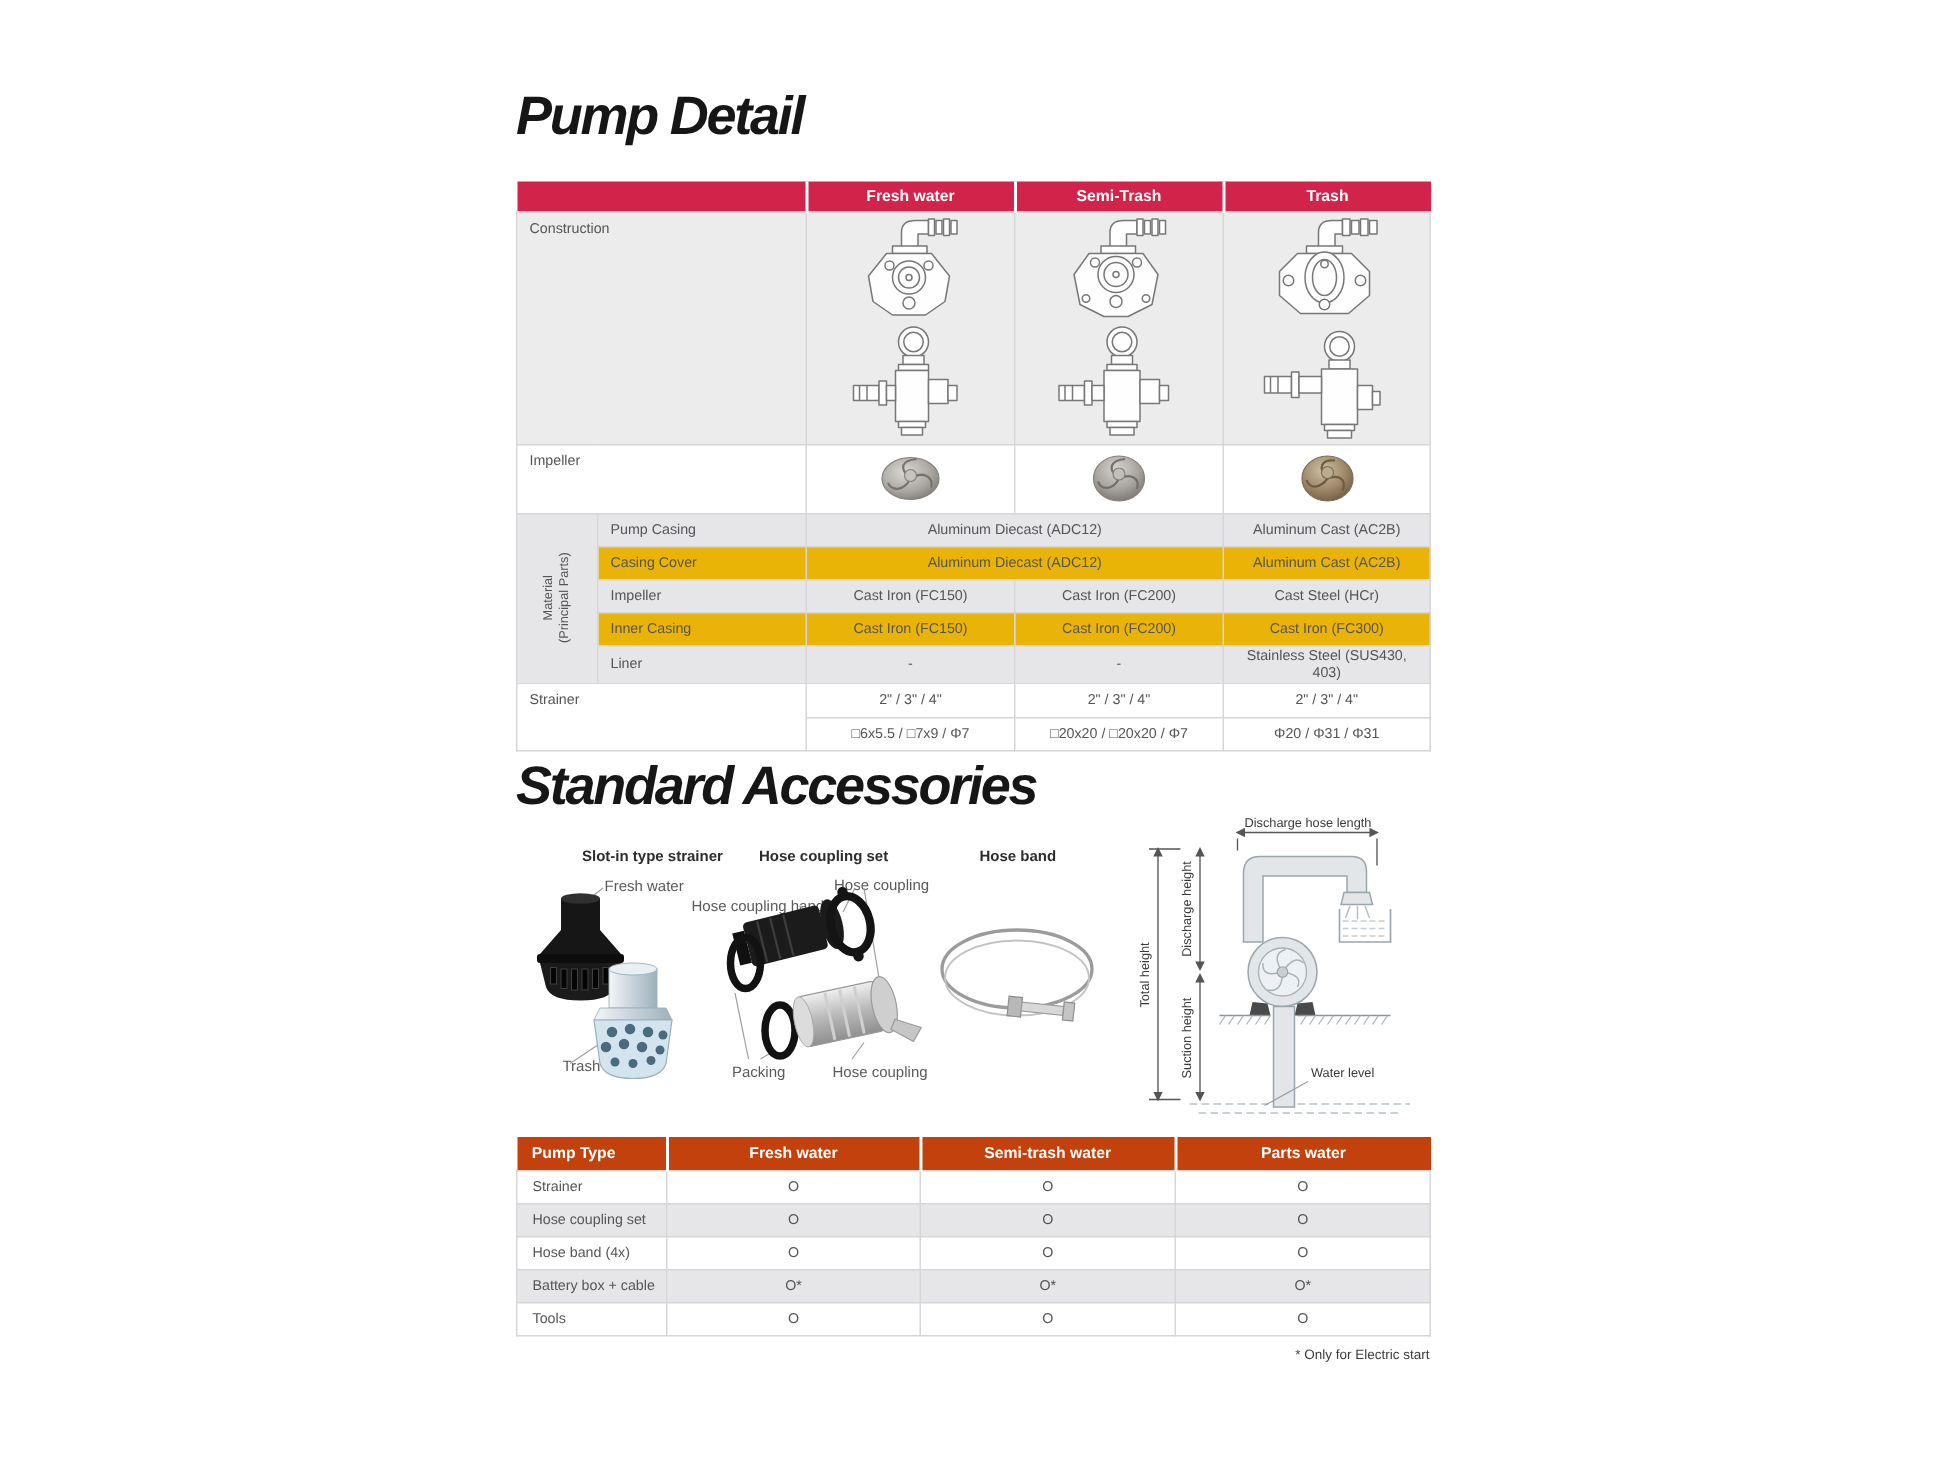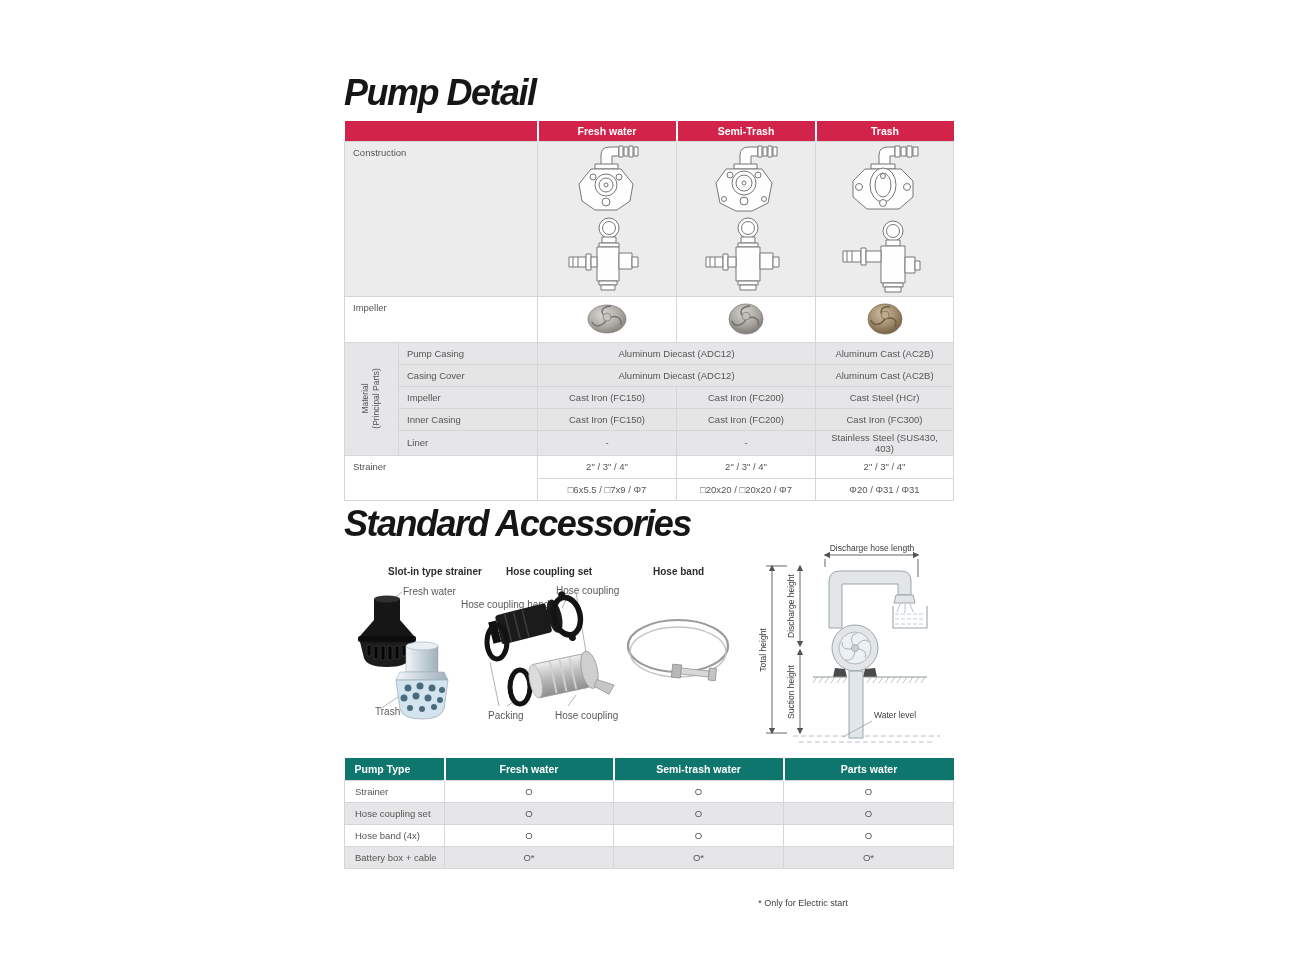--- a/index.html
+++ b/index.html
@@ -16,53 +16,53 @@
   .dtable { left:344px; top:121px; width:609px; font-size:9.5px; color:#555; }
   .dtable th { background:#d2234a; color:#fff; font-size:10.5px; font-weight:bold;
                height:20px; border-left:2px solid #fff; text-align:center; }
   .dtable th.h-spacer { border-left:none; }
   .dtable td { border:1px solid #d6d6d8; text-align:center; vertical-align:middle; padding:1px 5px; }
   .dtable td.lbl { text-align:left; vertical-align:top; padding:5px 8px; }
   .dtable tr.construction-row td { height:154px; background:#ececec; }
   .dtable tr.impeller-row td { height:46px; background:#ffffff; }
   .dtable tr.mrow td { height:22px; }
   .dtable tr.mrow.g td { background:#e6e6e8; }
-  .dtable tr.mrow.w td { background:#e5e5e5; }
+  .dtable tr.mrow.w td { background:#eab308; }
   .dtable td.mat-rot { background:#e6e6e8 !important; }
   .dtable td.sublbl { text-align:left; padding-left:8px; }
   .dtable tr.srow td { height:23px; background:#fff; }
   .dtable tr.srow2 td { height:22px; background:#fff; }
   .rotbox { height:106px; display:flex; align-items:center; justify-content:center; }
   .rot { transform:rotate(-90deg); font-size:8.5px; line-height:1.35; text-align:center;
          white-space:nowrap; color:#555; }
   .stack { display:flex; flex-direction:column; align-items:center; gap:4px; }
 
   
   .acc-title { position:absolute; font-size:10px; font-weight:bold; color:#2d2d2d; }
   .acc-label { position:absolute; font-size:10px; color:#5a5a5a; white-space:nowrap; }
 
   
   .atable { left:344px; top:758px; width:609px; font-size:9.5px; color:#555; }
-  .atable th { background:#0f766e; color:#fff; font-size:10.5px; font-weight:bold;
+  .atable th { background:#c2410c; color:#fff; font-size:10.5px; font-weight:bold;
                height:22px; border-left:2px solid #fff; text-align:center; }
   .atable th.th-left { text-align:left; padding-left:10px; border-left:none; }
   .atable td { border:1px solid #d6d6d8; height:22px; text-align:center; vertical-align:middle; }
   .atable td.lbl { text-align:left; padding-left:10px; }
   .atable tr.g td { background:#e6e6e8; }
   .atable tr.w td { background:#ffffff; }
 
-  .footnote { position:absolute; left:653px; top:898px; width:300px; text-align:center;
+  .footnote { position:absolute; left:653px; top:898px; width:300px; text-align:right;
               font-size:9px; color:#3c3c3c; }
 
   svg text { font-family:"Liberation Sans", sans-serif; }
 </style>
 </head>
 <body>
 
-<h1 class="big-title" style="top:72px">Pump Detail</h1>
+<h1 class="big-title" style="top:56px">Pump Detail</h1>
 
 <table class="dtable">
   <colgroup>
       <col style="width:54px">
       <col style="width:139px">
       <col style="width:139px">
       <col style="width:139px">
       <col style="width:138px">
     </colgroup>
   <tbody>
@@ -513,16 +513,22 @@
     <td>O</td>
     <td>O</td>
     <td>O</td>
   </tr>
   <tr class="g">
     <td class="lbl">Battery box + cable</td>
     <td>O*</td>
     <td>O*</td>
     <td>O*</td>
   </tr>
+  <tr class="w">
+    <td class="lbl">Tools</td>
+    <td>O</td>
+    <td>O</td>
+    <td>O</td>
+  </tr>
 </tbody>
   </table>
 
 <div class="footnote">* Only for Electric start</div>
 
 </body></html>

